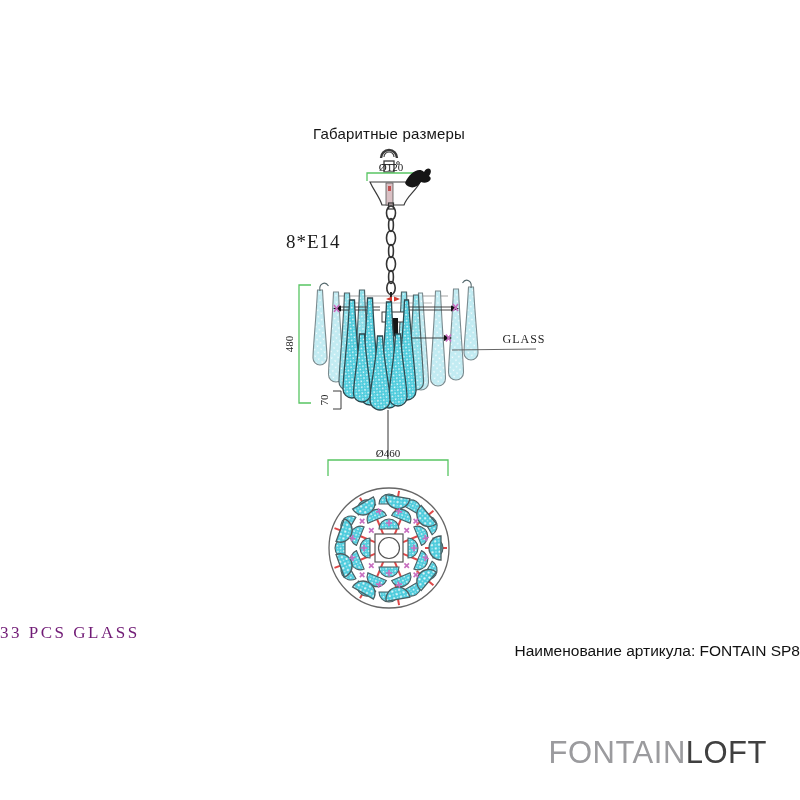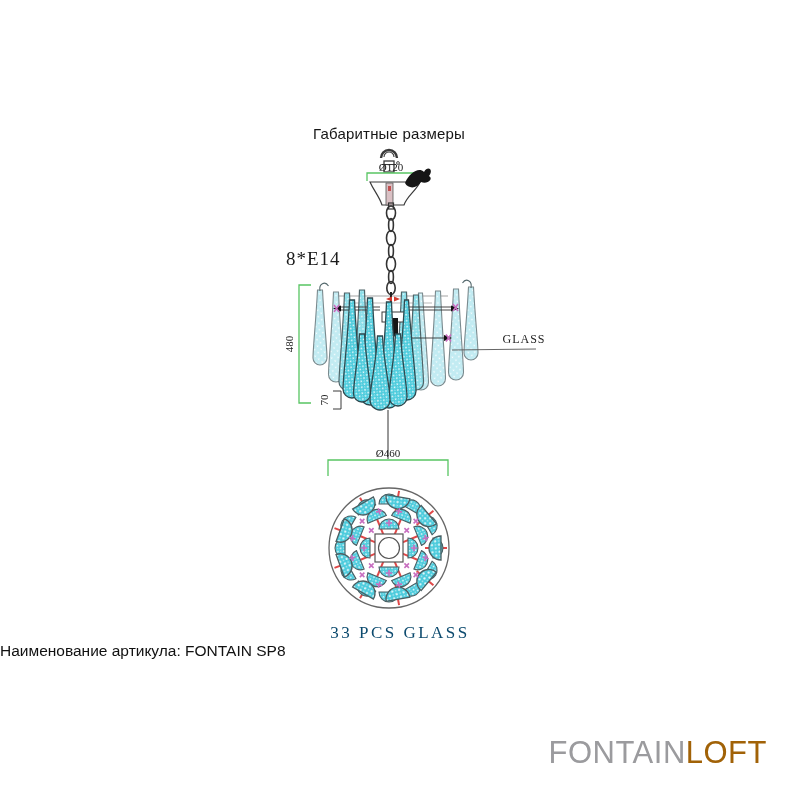--- a/index.html
+++ b/index.html
@@ -1,30 +1,30 @@
 <!DOCTYPE html>
 <html><head>
 <meta charset="utf-8">
 <style>
   html,body{margin:0;padding:0;background:#f4f4f4;}
   .stage{position:relative;width:800px;height:800px;background:#ffffff;margin:0 auto;overflow:hidden;
          font-family:"Liberation Sans",sans-serif;}
   .stage svg{position:absolute;left:0;top:0;}
   .title{position:absolute;left:-11px;top:125px;width:800px;text-align:center;
          font-size:15px;color:#161616;letter-spacing:.2px;}
-  .lampspec{position:absolute;left:286px;top:248px;font-family:"Liberation Serif",serif;
+  .lampspec{position:absolute;left:286px;top:231px;font-family:"Liberation Serif",serif;
             font-size:19px;color:#1c1c1c;letter-spacing:1px;}
-  .pcs{position:absolute;left:0;top:623px;width:800px;text-align:center;
-       font-family:"Liberation Serif",serif;font-size:17px;color:#0c4a6e;letter-spacing:2.5px;}
-  .article{position:absolute;left:0;top:642px;width:800px;text-align:left;
+  .pcs{position:absolute;left:0;top:623px;width:800px;
+       font-family:"Liberation Serif",serif;font-size:17px;color:#701a75;letter-spacing:2.5px;}
+  .article{position:absolute;left:0;top:642px;width:800px;text-align:right;
            font-size:15.5px;color:#111;}
   .watermark{position:absolute;right:33px;top:735px;font-size:31px;letter-spacing:.5px;
              font-family:"Liberation Sans",sans-serif;white-space:nowrap;}
   .wm-gray{color:#9b9b9e;}
-  .wm-rose{color:#a16207;}
+  .wm-rose{color:#404040;}
   svg text{font-family:"Liberation Serif",serif;fill:#222;}
   .dimtxt{font-size:11px;}
   .fan{fill:url(#gdfront);stroke:#4a5e62;stroke-width:1.1;}
   .redline{stroke:#e04848;stroke-width:2;}
   .plus{stroke:#c86fc0;stroke-width:1.6;}
   .green{stroke:#58c563;stroke-width:1.3;fill:none;}
   .dark{stroke:#3a3a3a;fill:none;}
 </style>
 </head>
 <body>

